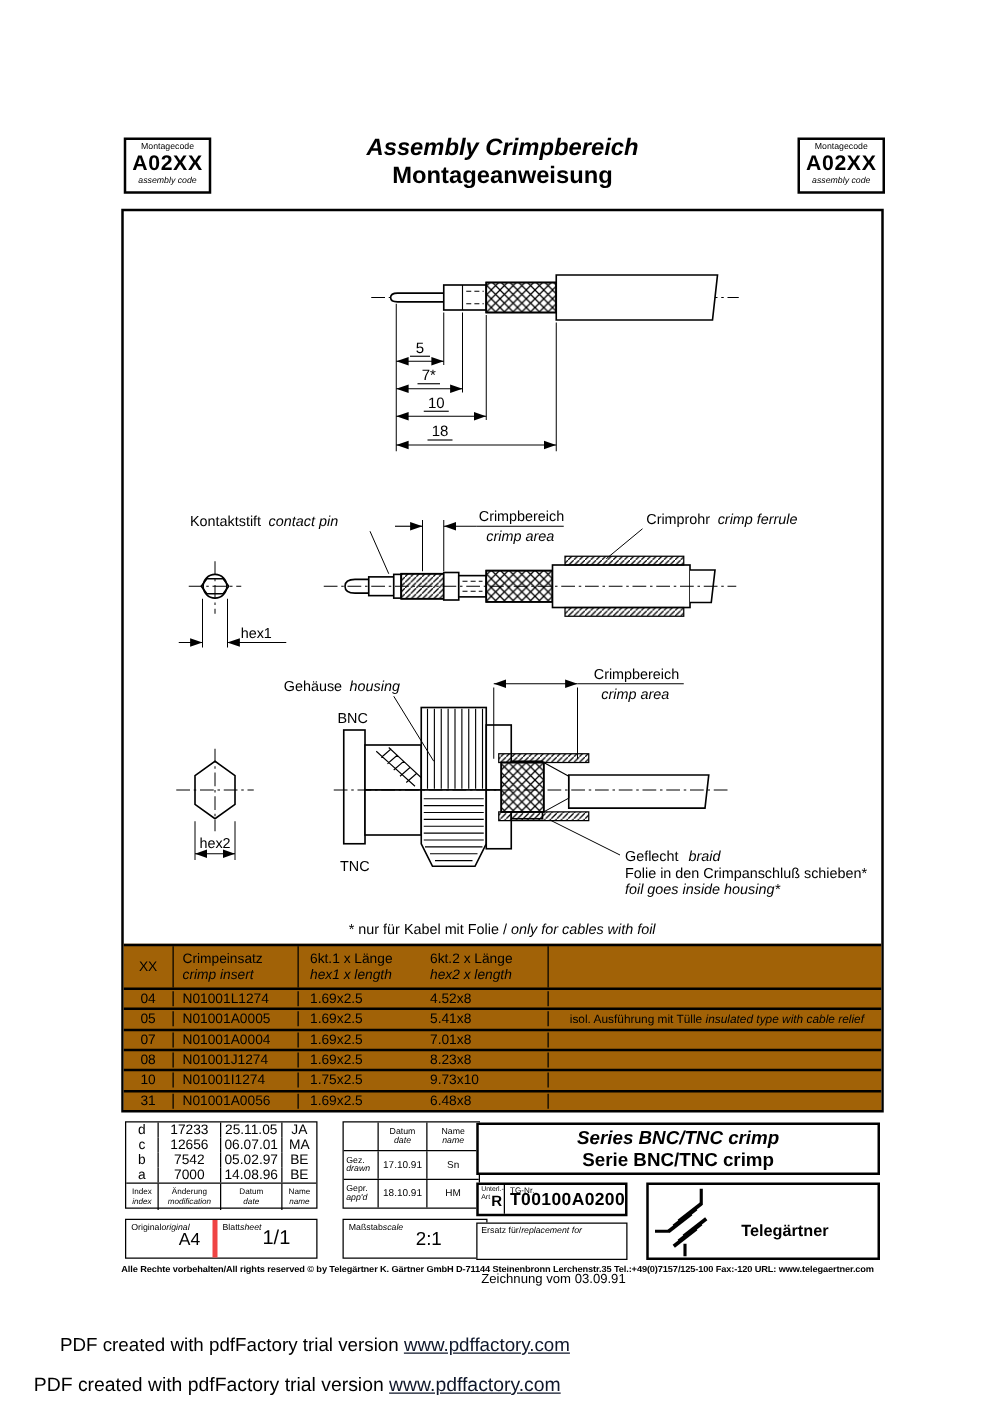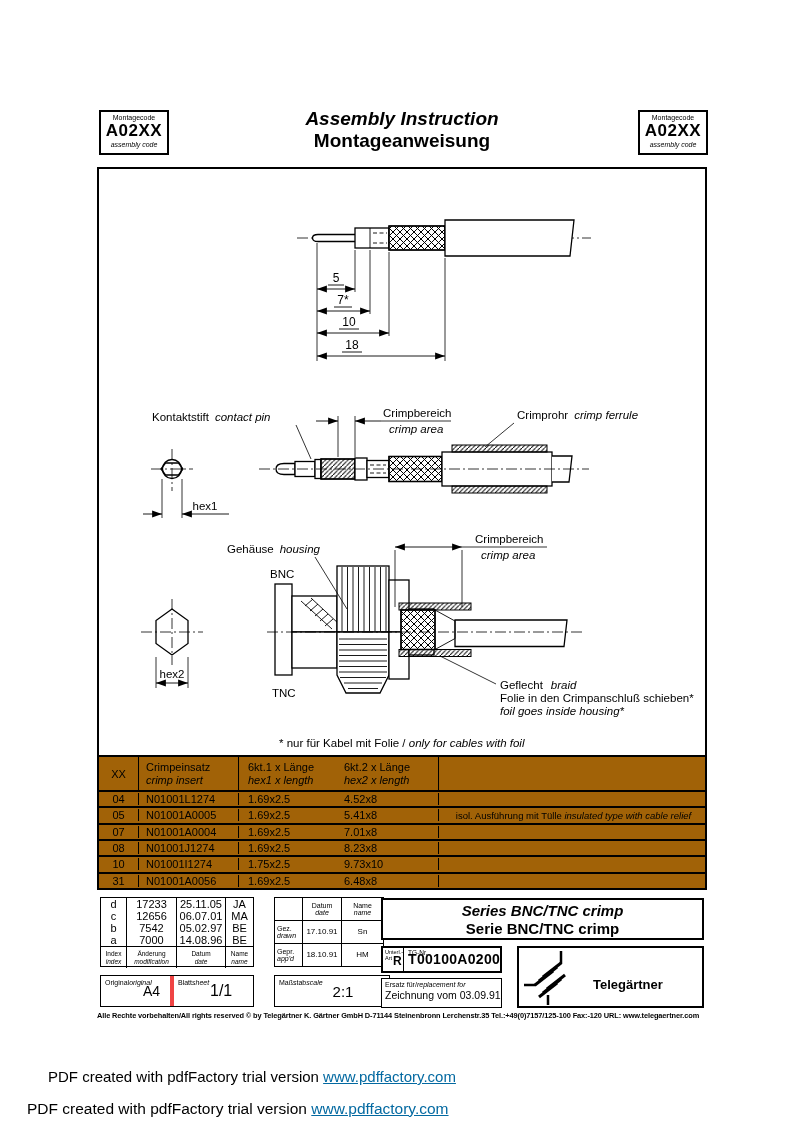--- a/index.html
+++ b/index.html
@@ -81,46 +81,46 @@
   .scalebox .sv { font-size:15px; align-self:center; padding-left:10px; }
   .seriesbox { left:284px; top:8px; width:323px; height:42px; border-width:2px;
                display:flex; flex-direction:column; justify-content:center; text-align:center; }
   .seriesbox .l1 { font-size:15px; font-weight:bold; font-style:italic; line-height:18px; }
   .seriesbox .l2 { font-size:15px; font-weight:bold; line-height:17px; }
   .unterlbox { left:284px; top:56px; width:121px; height:27px; border-width:2px; display:flex; }
   .unterlbox .u1 { width:28px; border-right:1.5px solid #000; padding:1px 0 0 2px; font-size:5.5px; line-height:6px; }
   .unterlbox .u1 .r { font-size:12px; font-weight:bold; margin-left:8px; margin-top:-3px; }
   .unterlbox .u2 { flex:1; padding:1px 0 0 4px; font-size:6.5px; line-height:7px; }
   .unterlbox .u2 .n { font-size:14px; font-weight:bold; letter-spacing:0.3px; }
-  .ersatzbox { left:284px; top:88px; width:121px; height:30px; display:flex; flex-direction:column; padding:2px 0 0 3px; line-height:8px; }
+  .ersatzbox { left:284px; top:88px; width:121px; height:30px; display:flex; flex-direction:column; padding:2px 0 0 3px; line-height:8px;gap:28px; }
   .ersatzbox .zv { font-size:10.5px; margin-top:2px; }
   .logobox { left:420px; top:56px; width:187px; height:62px; border-width:2px;
              display:flex; align-items:center; }
   .logobox .brand { font-size:13px; font-weight:bold; margin-left:12px; margin-top:14px; }
   .copyright { position:absolute; left:0px; top:121px; width:610px; font-size:7.4px;
                letter-spacing:-0.1px; white-space:nowrap; font-weight:bold; transform:scaleY(0.95); }
 
   
   .pdfline { position:absolute; font-size:15px; }
   .pdfline.l1 { left:48px; top:1068px; }
   .pdfline.l2 { left:27px; top:1100px; font-size:15.5px; }
-  .pdfline a { color:#0369a1; cursor:pointer; }
+  .pdfline a { color:#0f172a; cursor:pointer; }
 </style>
 </head>
 <body>
 
 <div class="page">
 
   <div class="mcode left">
     <div class="s">Montagecode</div>
     <div class="b">A02XX</div>
     <div class="i">assembly code</div>
   </div>
   <div class="maintitle">
-    <div class="t1">Assembly Instruction</div>
+    <div class="t1">Assembly Crimpbereich</div>
     <div class="t2">Montageanweisung</div>
   </div>
   <div class="mcode right">
     <div class="s">Montagecode</div>
     <div class="b">A02XX</div>
     <div class="i">assembly code</div>
   </div>
 
   <div class="frame">
     <svg width="606" height="588" viewBox="0 0 606 588">

